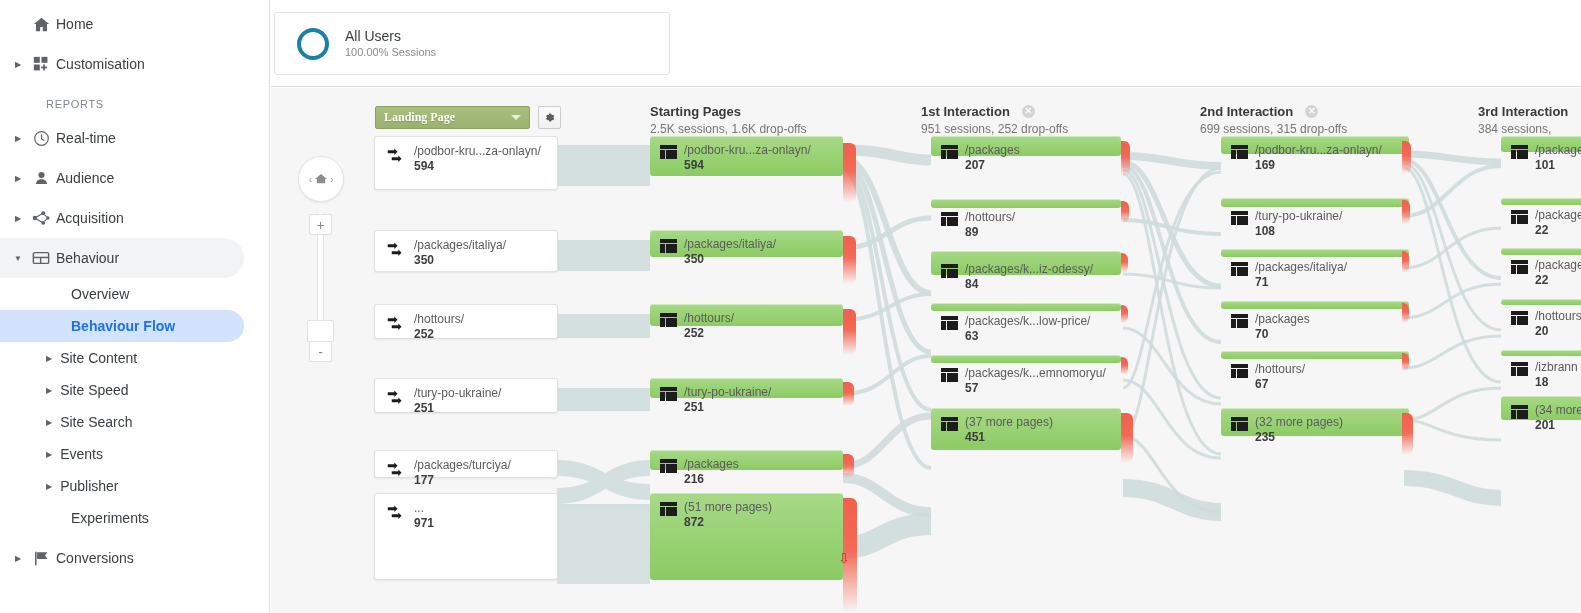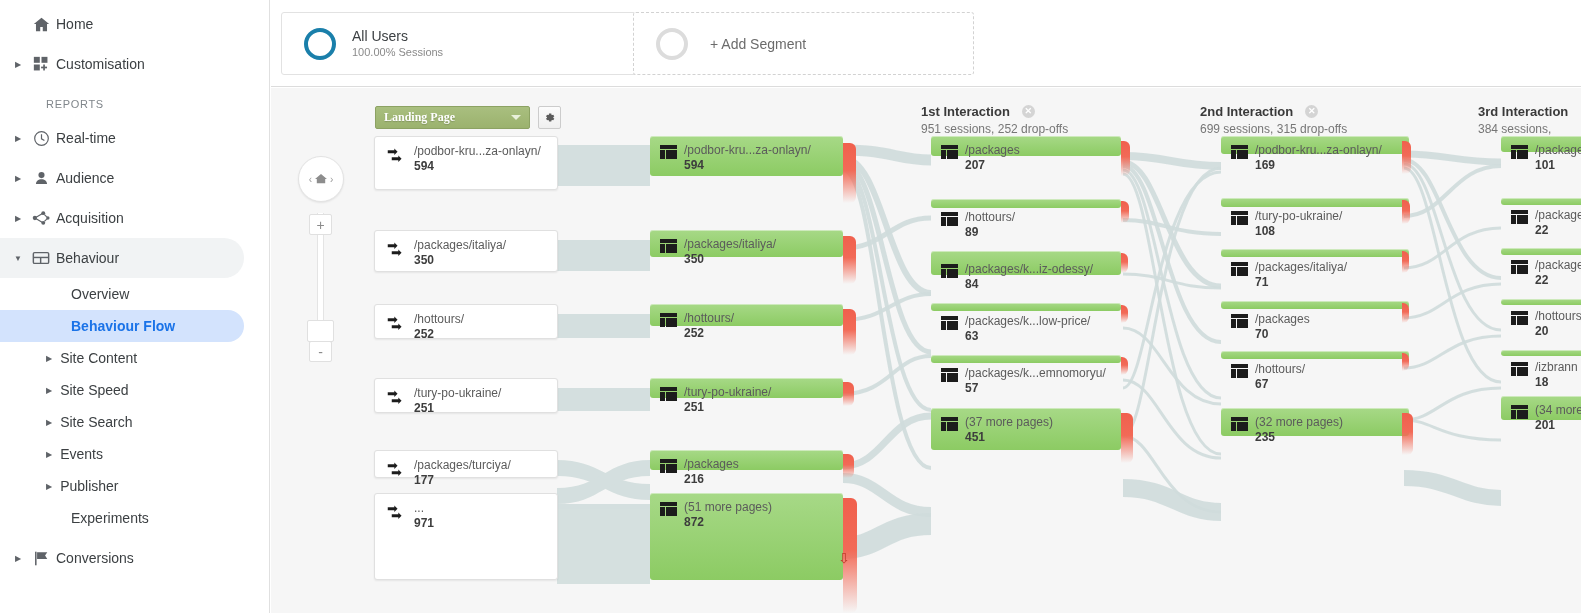--- a/index.html
+++ b/index.html
@@ -68,21 +68,21 @@
     position: absolute; left: 271px; top: 0;
     width: 1310px; height: 87px;
     background: #fff;
     border-bottom: 1px solid #dcdcdc;
   }
   .seg-card {
     position: absolute; top: 12px; height: 63px;
     display: flex; align-items: center;
     border-radius: 3px; padding-left: 22px;
   }
-  .seg-all { left: 10px; width: 396px; border: 1px solid #e2e2e2; background:#fff; }
+  .seg-all { left: 3px; width: 396px; border: 1px solid #e2e2e2; background:#fff; }
   .seg-add { left: 362px; width: 341px; border: 1px dashed #d2d2d2; background:#fff; }
   .seg-ring {
     width: 32px; height: 32px; border-radius: 50%;
     border: 4px solid #1a7faa; flex: 0 0 32px;
   }
   .seg-ring.grey { border-color: #dcdcdc; }
   .seg-text { margin-left: 16px; }
   .seg-title { font-size: 14px; color: #3c4043; line-height: 17px; }
   .seg-sub { font-size: 11px; color: #8a8a8a; line-height: 15px; }
   .seg-add-label { margin-left: 22px; font-size: 14px; color: #6b6b6b; }
@@ -338,24 +338,20 @@
     </div>
   </nav>
 
   <div class="segbar">
     <div class="seg-card seg-all">
       <div class="seg-ring"></div>
       <div class="seg-text">
         <div class="seg-title">All Users</div>
         <div class="seg-sub">100.00% Sessions</div>
       </div>
-    </div>
-    <div class="seg-card seg-add">
-      <div class="seg-ring grey"></div>
-      <div class="seg-add-label">+ Add Segment</div>
     </div>
   </div>
 
   <div class="canvas">
     <div class="canvas-inner">
 
       <svg class="flows" viewBox="0 0 1310 525" preserveAspectRatio="none">
         <g fill="#cfdcdb" opacity="0.85">
 
           <path d="M286,57 L379,57 L379,98 L286,98 Z"></path>
@@ -429,20 +425,26 @@
         <span class="dim-label">Landing Page</span>
         <span class="dim-arrow"></span>
       </div>
       <div class="dim-gear">
         <svg width="13" height="13" viewBox="0 0 20 20">
           <path fill="#5c5c5c" d="M10 6.6A3.4 3.4 0 1 0 10 13.4 3.4 3.4 0 1 0 10 6.6zm0 5.1a1.7 1.7 0 1 1 0-3.4 1.7 1.7 0 0 1 0 3.4z"></path>
           <path fill="#5c5c5c" d="M17.4 11.6l-1.5-.9a6 6 0 0 0 0-1.4l1.5-.9-1.6-2.8-1.6.7a6 6 0 0 0-1.2-.7l-.2-1.7H9.2L9 5.6a6 6 0 0 0-1.2.7l-1.6-.7L4.6 8.4l1.5.9a6 6 0 0 0 0 1.4l-1.5.9 1.6 2.8 1.6-.7a6 6 0 0 0 1.2.7l.2 1.7h3.6l.2-1.7a6 6 0 0 0 1.2-.7l1.6.7z"></path>
         </svg>
       </div>
 
+      <div class="col-head" style="left:379px; top:16px;">
+        <div class="ch-title">
+          <span>Starting Pages</span>
+        </div>
+        <div class="ch-sub">2.5K sessions, 1.6K drop-offs</div>
+      </div>
 
       <div class="col-head" style="left:650px; top:16px;">
         <div class="ch-title">
           <span>1st Interaction</span>
           <span class="ch-close">✕</span>
         </div>
         <div class="ch-sub">951 sessions, 252 drop-offs</div>
       </div>
 
       <div class="col-head" style="left:929px; top:16px;">

